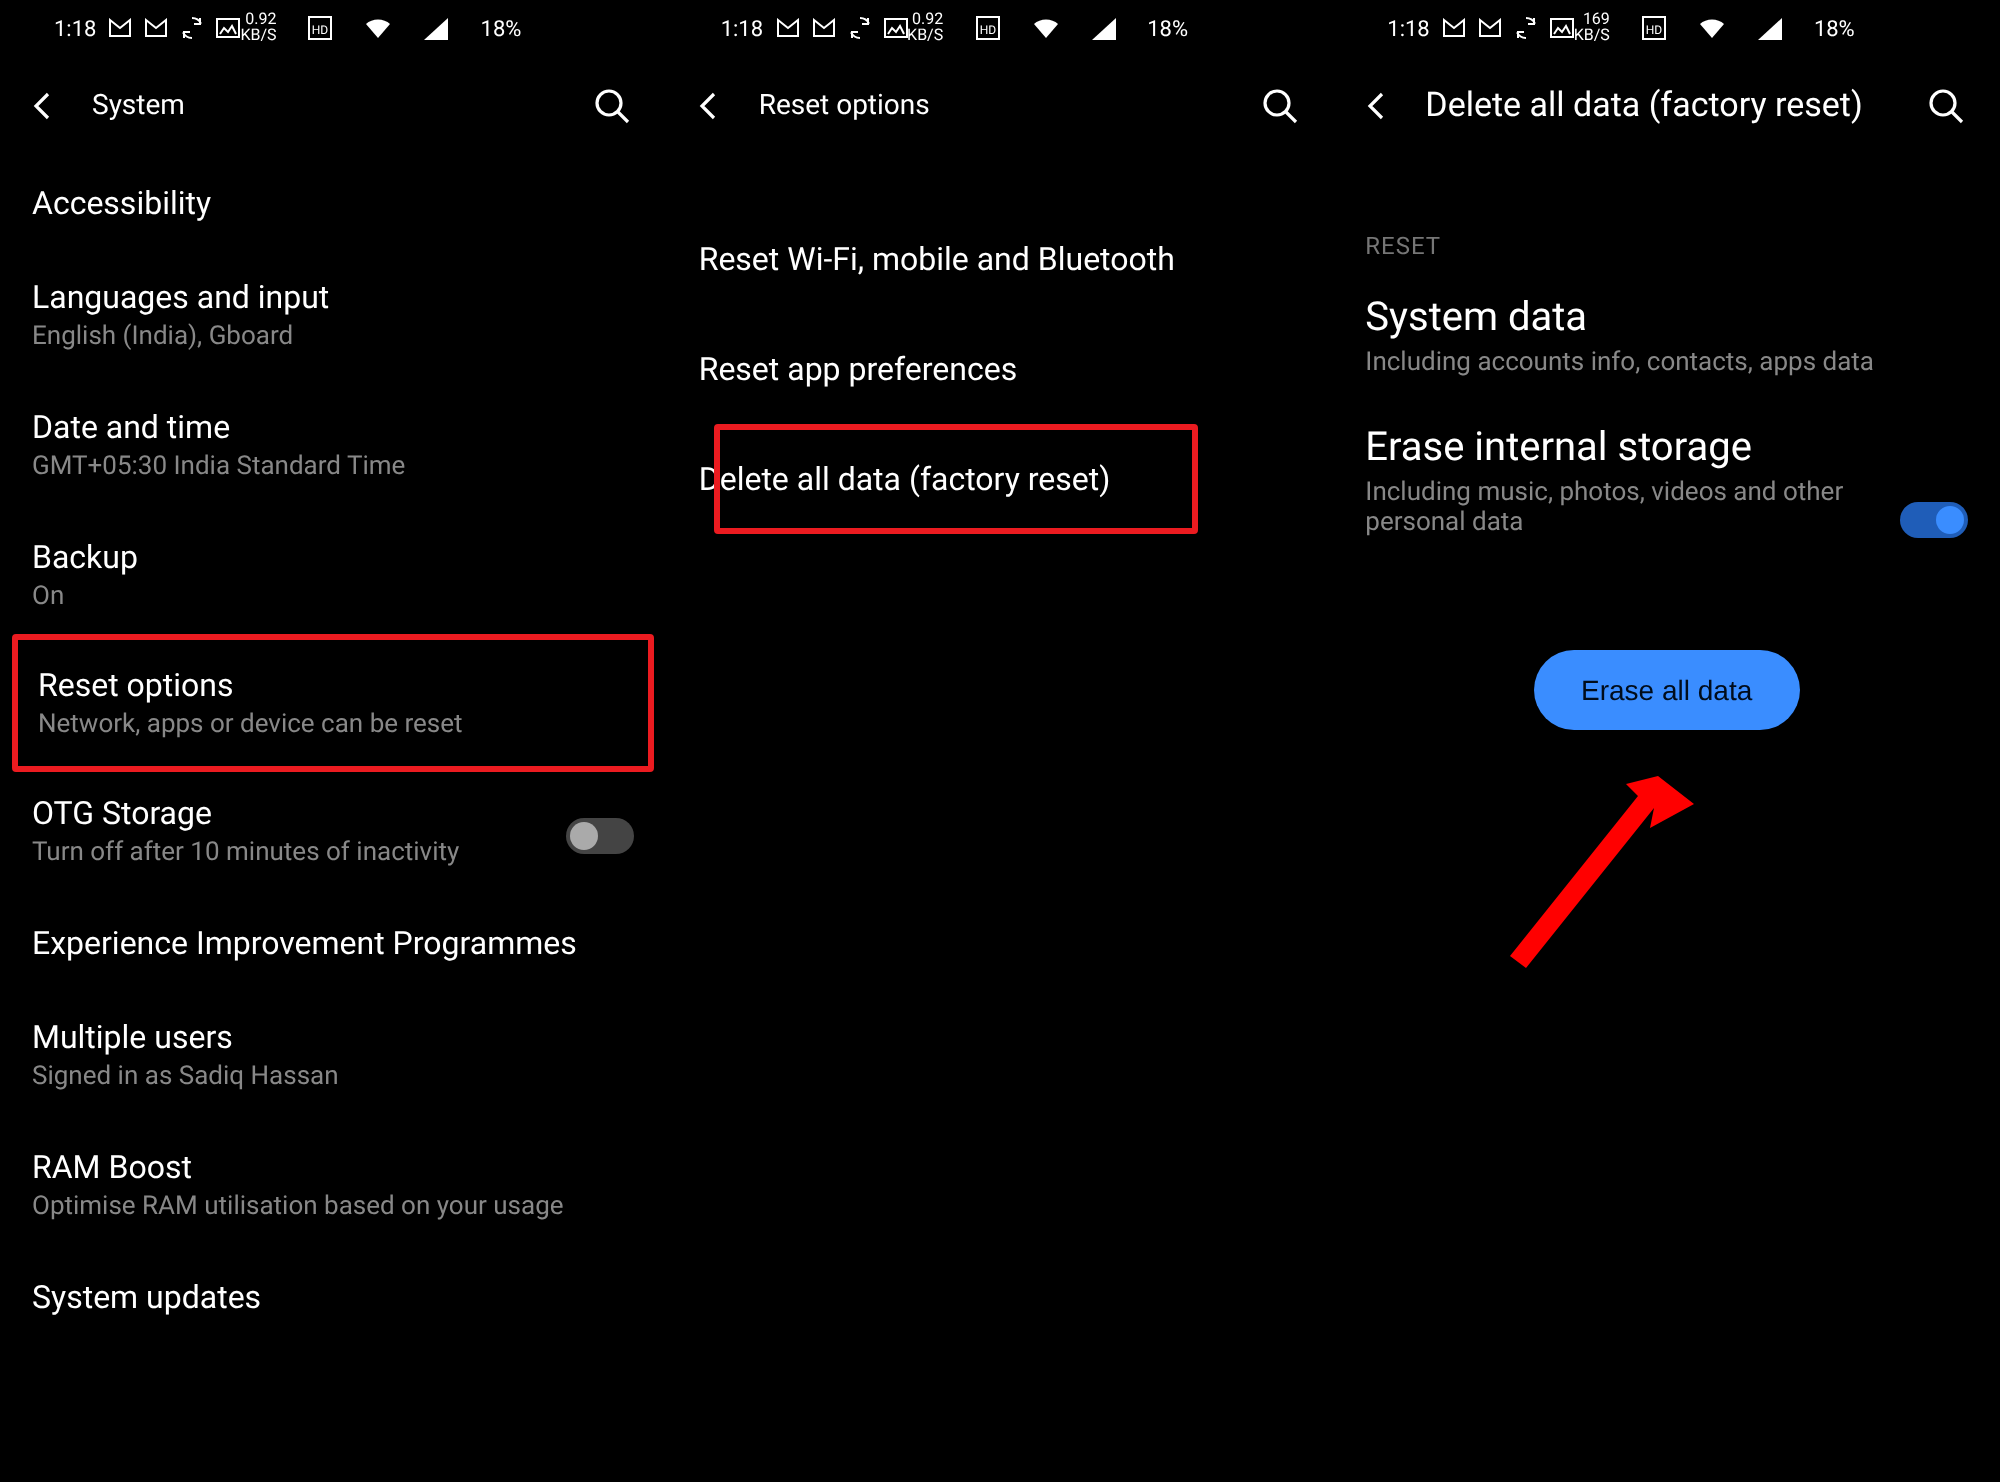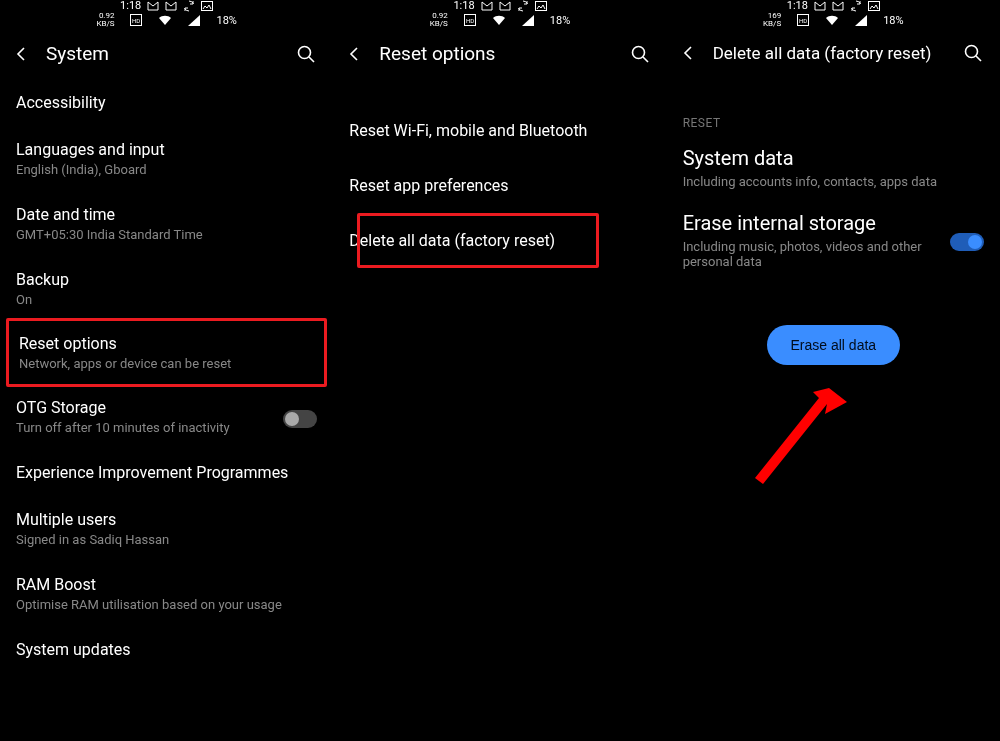--- a/index.html
+++ b/index.html
@@ -15,36 +15,35 @@
   .panel {
     width: 333.33px;
     height: 741px;
     position: relative;
     border-right: 0;
   }
   .status-bar {
     height: 28px;
     display: flex;
     align-items: center;
-    justify-content: flex-end;
+    justify-content: flex-start;
     padding: 0 27px;
     font-size: 11px;
-    flex-direction: column;
   }
   .status-left { display: flex; align-items: center; gap: 6px; }
   .status-right { display: flex; align-items: center; gap: 16px; }
   .status-icon { display:inline-flex; align-items:center; }
   .header {
     display: flex;
     align-items: center;
     padding: 14px 16px 14px 12px;
     gap: 14px;
   }
   .header .back { width: 20px; height: 20px; display:flex; align-items:center; justify-content:center; }
-  .header .title { font-size: 19px; font-weight: 400; flex: 1; }
+  .header .title { font-size: 14px; font-weight: 400; flex: 1; }
   .header .search { width: 22px; height: 22px; display:flex; align-items:center; justify-content:center; }
   .content { padding: 0 16px; }
   .row {
     padding: 14px 0;
     display: flex;
     align-items: center;
     gap: 12px;
   }
   .row .txt { flex: 1; }
   .row .title { font-size: 16px; color: #fff; }
@@ -54,21 +53,21 @@
   .highlight-2 {
     position: absolute;
     left: 8px; right: 52px;
     top: 0; bottom: 0;
     pointer-events: none;
   }
   .section-label { font-size: 12px; color: #767676; letter-spacing: 0.5px; padding: 16px 0 10px 0; }
   .row2 { padding: 6px 0 16px 0; }
   .row2 .title { font-size: 20px; }
   .row2 .sub { font-size: 13px; color: #888; margin-top: 4px; }
-  .toggle-row { display:flex; align-items:center; gap:12px; }
+  .toggle-row { display:flex; align-items:flex-end; gap:12px; }
   .toggle-row .txt { flex:1; }
   .toggle {
     width: 34px; height: 18px; background: #444; border-radius: 9px; position: relative; flex-shrink:0; margin-top:4px;
   }
   .toggle::after {
     content:""; position:absolute; width:14px; height:14px; border-radius:50%; background:#aaa; top:2px; left:2px;
   }
   .toggle.on { background:#1f5db8; }
   .toggle.on::after { left:18px; background:#3a8dff; }
   .erase-btn {

